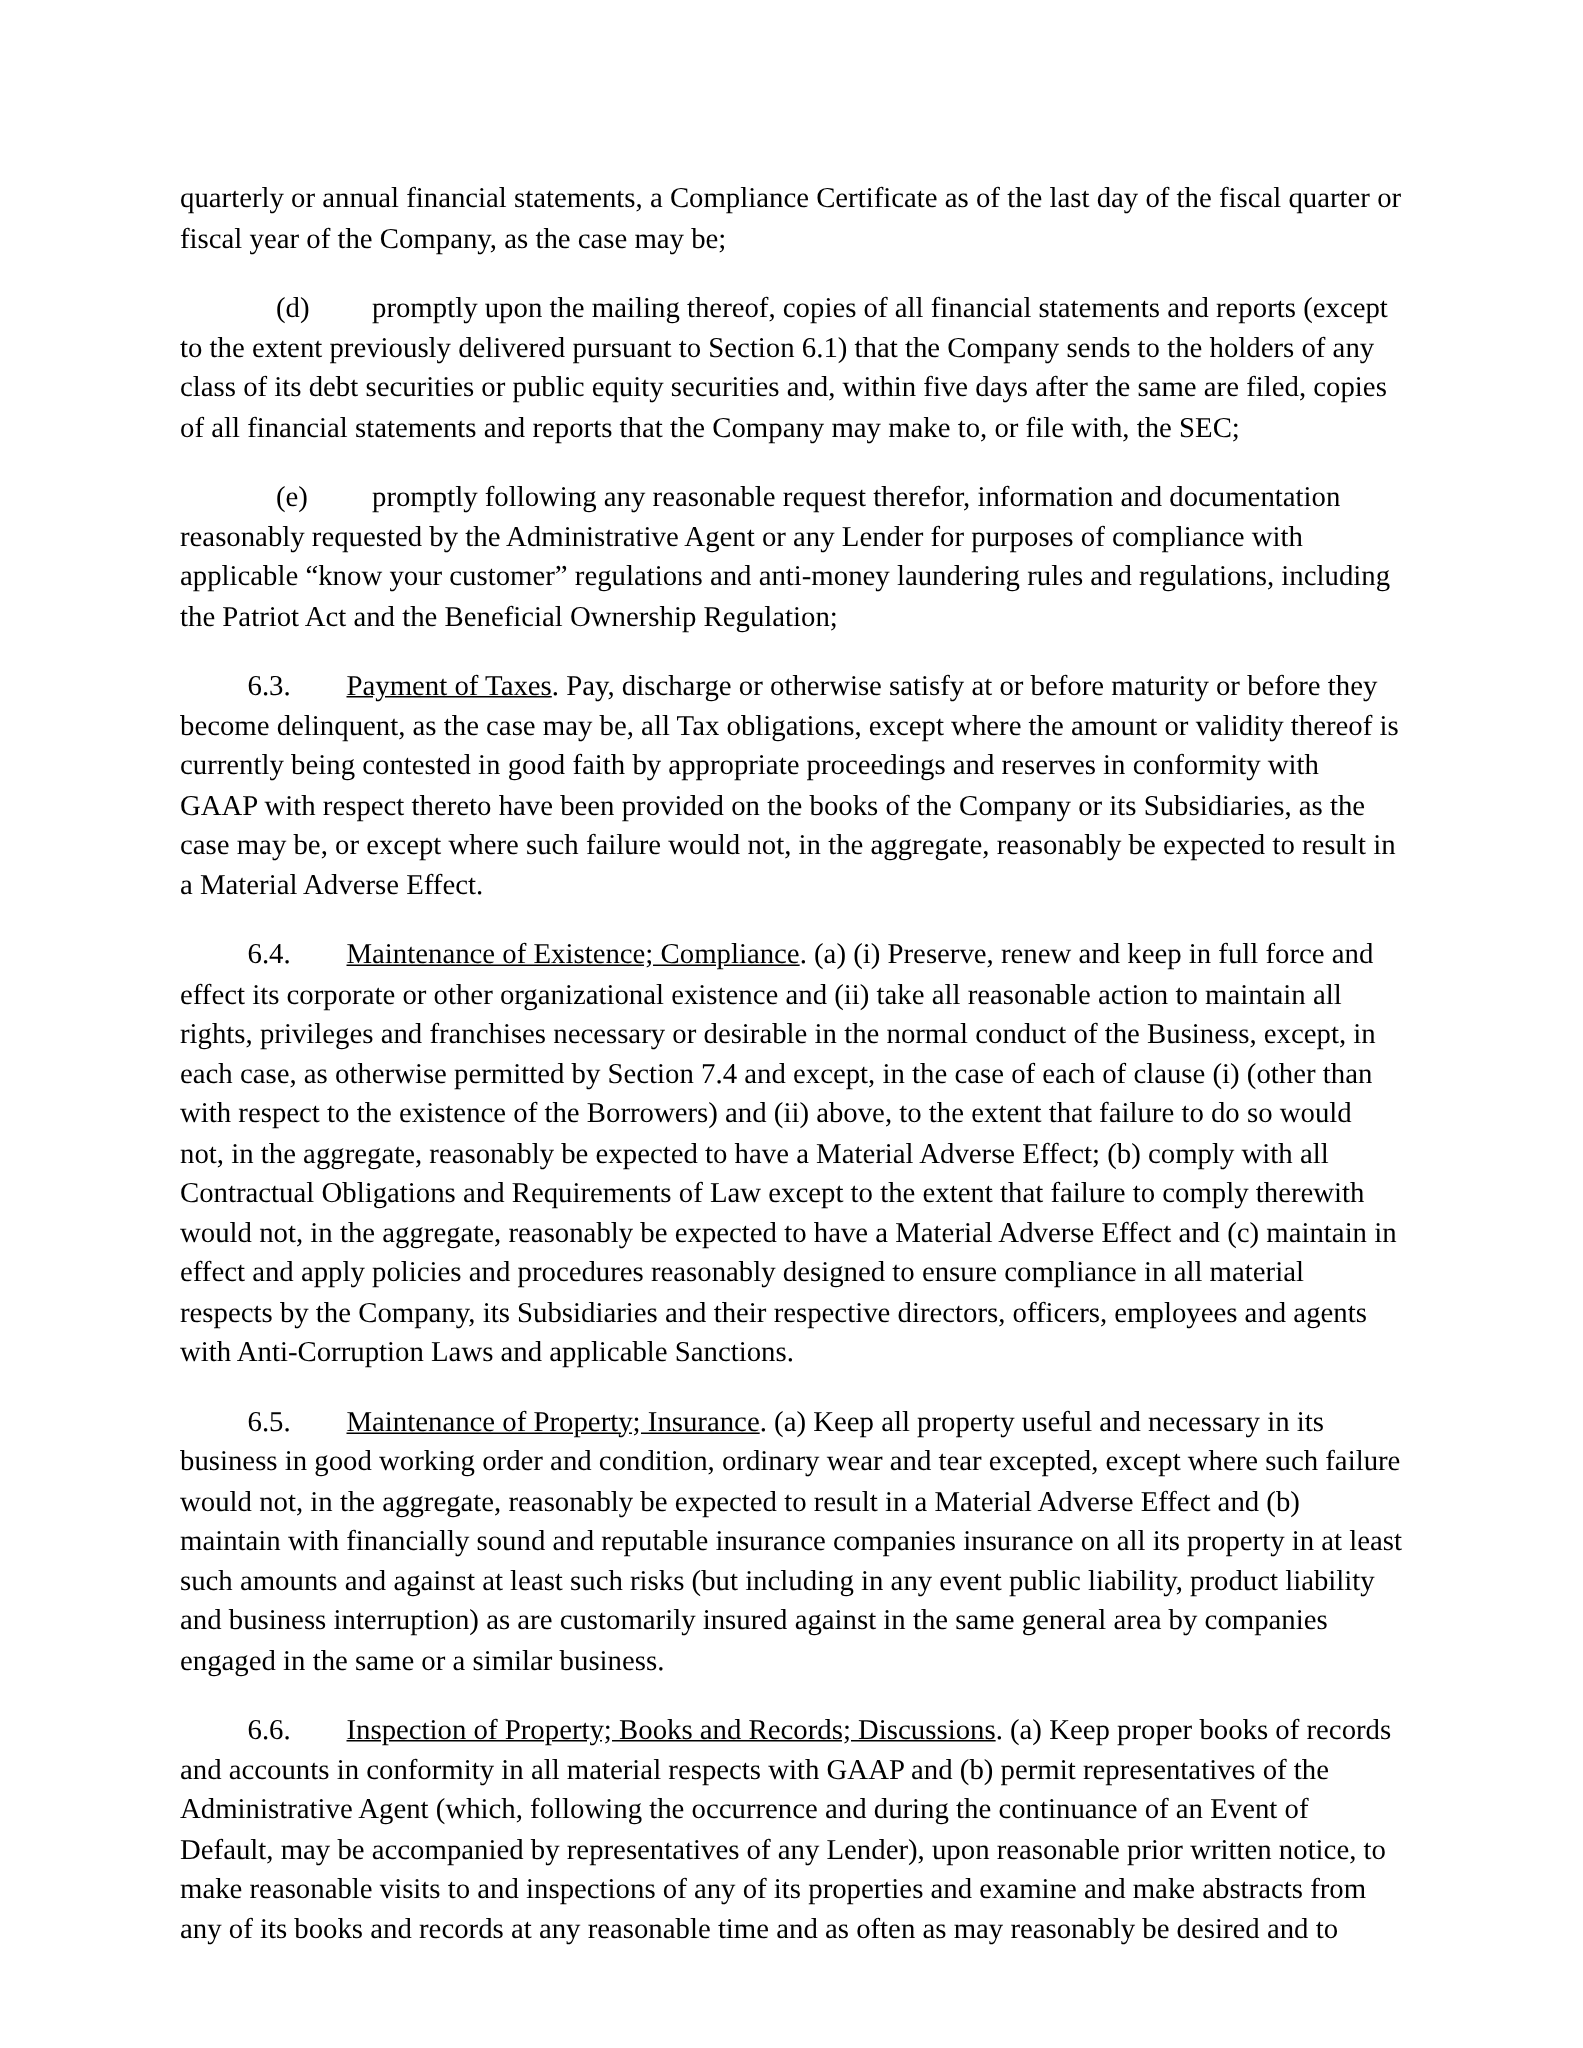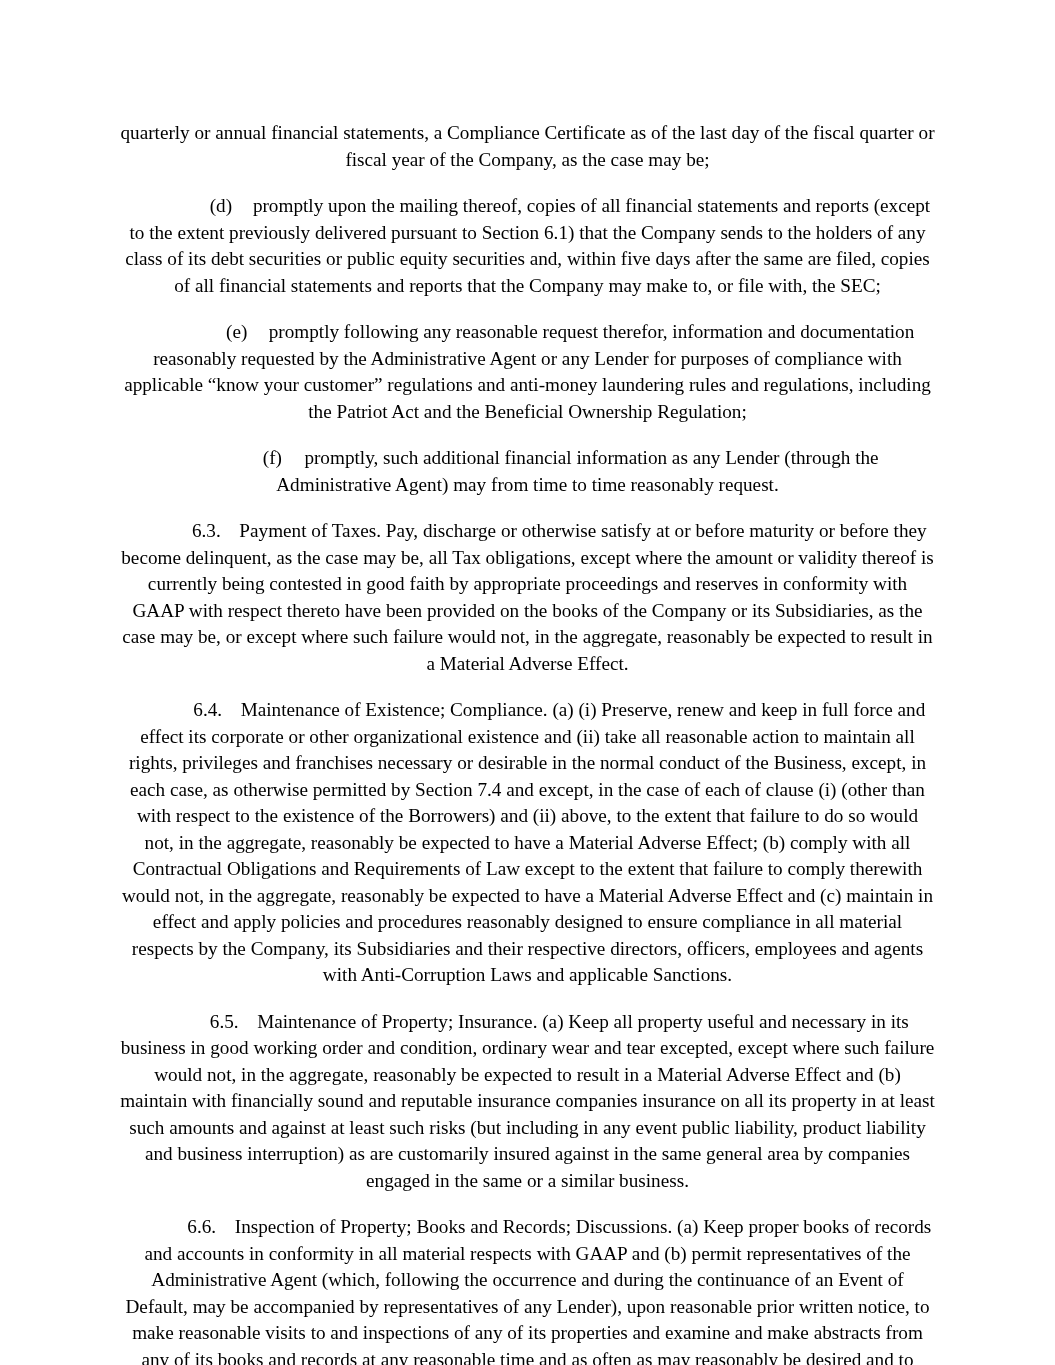--- a/index.html
+++ b/index.html
@@ -21,52 +21,52 @@
     padding: 120px 120px 40px 120px;
   }
   .doc-body {
     width: 815px;
     margin: 0 auto;
   }
   p.para {
     margin: 0 0 20px 0;
     font-size: 19.2px;
     line-height: 1.38;
-    text-align: center;
+    text-align: left;
   }
   p.para.flush {
     text-indent: 0;
   }
   .lbl {
     display: inline-block;
     width: 64px;
     margin-left: 64px;
   }
   .num {
     display: inline-block;
     width: 66px;
     margin-left: 45px;
   }
   .u {
+    text-decoration: underline;
   }
 </style>
 </head>
 <body>
 
 <div class="page">
   <div class="doc-body">
 
     <p class="para flush"><span>quarterly or annual financial statements, a Compliance Certificate as of the last day of the fiscal quarter or fiscal year of the Company, as the case may be;</span></p>
 
 
     <p class="para"><span class="lbl">(d)</span><span>promptly upon the mailing thereof, copies of all financial statements and reports (except to the extent previously delivered pursuant to Section 6.1) that the Company sends to the holders of any class of its debt securities or public equity securities and, within five days after the same are filed, copies of all financial statements and reports that the Company may make to, or file with, the SEC;</span></p>
 
     <p class="para"><span class="lbl">(e)</span><span>promptly following any reasonable request therefor, information and documentation reasonably requested by the Administrative Agent or any Lender for purposes of compliance with applicable “know your customer” regulations and anti-money laundering rules and regulations, including the Patriot Act and the Beneficial Ownership Regulation;</span></p>
 
-    <p class="para"><span class="lbl">(f)</span><span>promptly, such additional financial information as any Lender (through the Administrative Agent) may from time to time reasonably request.</span></p>
 
     <p class="para"><span class="num">6.3.</span><span class="u">Payment of Taxes</span><span>. Pay, discharge or otherwise satisfy at or before maturity or before they become delinquent, as the case may be, all Tax obligations, except where the amount or validity thereof is currently being contested in good faith by appropriate proceedings and reserves in conformity with GAAP with respect thereto have been provided on the books of the Company or its Subsidiaries, as the case may be, or except where such failure would not, in the aggregate, reasonably be expected to result in a Material Adverse Effect.</span></p>
 
     <p class="para"><span class="num">6.4.</span><span class="u">Maintenance of Existence; Compliance</span><span>. (a) (i) Preserve, renew and keep in full force and effect its corporate or other organizational existence and (ii) take all reasonable action to maintain all rights, privileges and franchises necessary or desirable in the normal conduct of the Business, except, in each case, as otherwise permitted by Section 7.4 and except, in the case of each of clause (i) (other than with respect to the existence of the Borrowers) and (ii) above, to the extent that failure to do so would not, in the aggregate, reasonably be expected to have a Material Adverse Effect; (b) comply with all Contractual Obligations and Requirements of Law except to the extent that failure to comply therewith would not, in the aggregate, reasonably be expected to have a Material Adverse Effect and (c) maintain in effect and apply policies and procedures reasonably designed to ensure compliance in all material respects by the Company, its Subsidiaries and their respective directors, officers, employees and agents with Anti-Corruption Laws and applicable Sanctions.</span></p>
 
     <p class="para"><span class="num">6.5.</span><span class="u">Maintenance of Property; Insurance</span><span>. (a) Keep all property useful and necessary in its business in good working order and condition, ordinary wear and tear excepted, except where such failure would not, in the aggregate, reasonably be expected to result in a Material Adverse Effect and (b) maintain with financially sound and reputable insurance companies insurance on all its property in at least such amounts and against at least such risks (but including in any event public liability, product liability and business interruption) as are customarily insured against in the same general area by companies engaged in the same or a similar business.</span></p>
 
     <p class="para"><span class="num">6.6.</span><span class="u">Inspection of Property; Books and Records; Discussions</span><span>. (a) Keep proper books of records and accounts in conformity in all material respects with GAAP and (b) permit representatives of the Administrative Agent (which, following the occurrence and during the continuance of an Event of Default, may be accompanied by representatives of any Lender), upon reasonable prior written notice, to make reasonable visits to and inspections of any of its properties and examine and make abstracts from any of its books and records at any reasonable time and as often as may reasonably be desired and to</span></p>
 
   </div>

